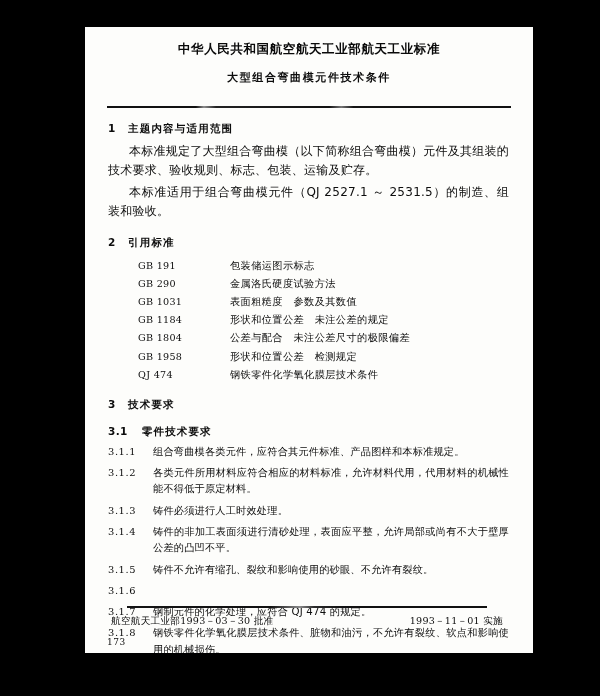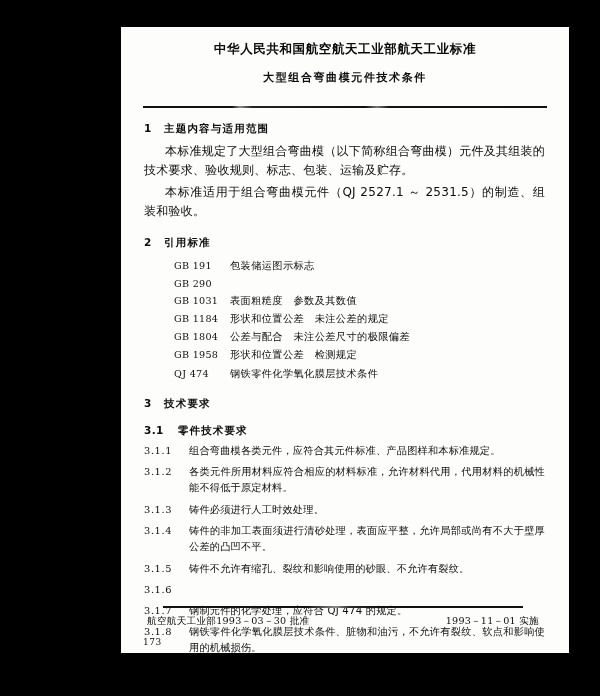--- a/index.html
+++ b/index.html
@@ -21,21 +21,20 @@
     background: #000000;
   }
   .page {
     position: absolute;
     left: 85px;
     top: 27px;
     width: 448px;
     height: 626px;
     background: #fdfdfb;
     overflow: hidden;
-    margin-left: 36px;
   }
   .page-inner {
     position: relative;
     width: 100%;
     height: 100%;
     padding: 0;
     color: #0d0d0d;
   }
 
   
@@ -127,20 +126,21 @@
     margin: 7px 0 0 0;
     padding: 0;
     list-style: none;
   }
   .ref-list li {
     display: flex;
     font-size: 10.2px;
     line-height: 1.78;
     padding-left: 30px;
     letter-spacing: 0.3px;
+    gap: 36px;
   }
   .ref-list li .code {
     min-width: 56px;
     font-family: "DejaVu Serif", "Liberation Serif", serif;
     font-size: 9.6px;
   }
   .ref-list li .name {
     letter-spacing: 0.4px;
   }
 
@@ -223,20 +223,21 @@
           <span class="num">2</span>
           <span class="txt">引用标准</span>
         </div>
         <ul class="ref-list">
           <li>
             <span class="code">GB 191</span>
             <span class="name">包装储运图示标志</span>
           </li>
           <li>
             <span class="code">GB 290</span>
+            <span class="name">金属洛氏硬度试验方法</span>
           </li>
           <li>
             <span class="code">GB 1031</span>
             <span class="name">表面粗糙度　参数及其数值</span>
           </li>
           <li>
             <span class="code">GB 1184</span>
             <span class="name">形状和位置公差　未注公差的规定</span>
           </li>
           <li>

